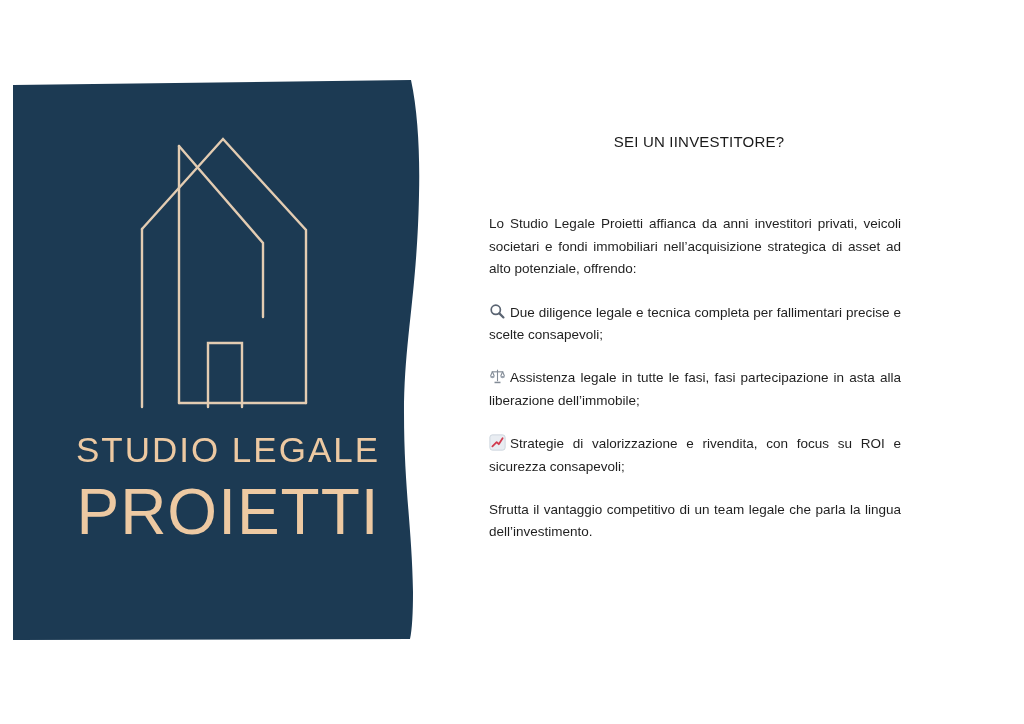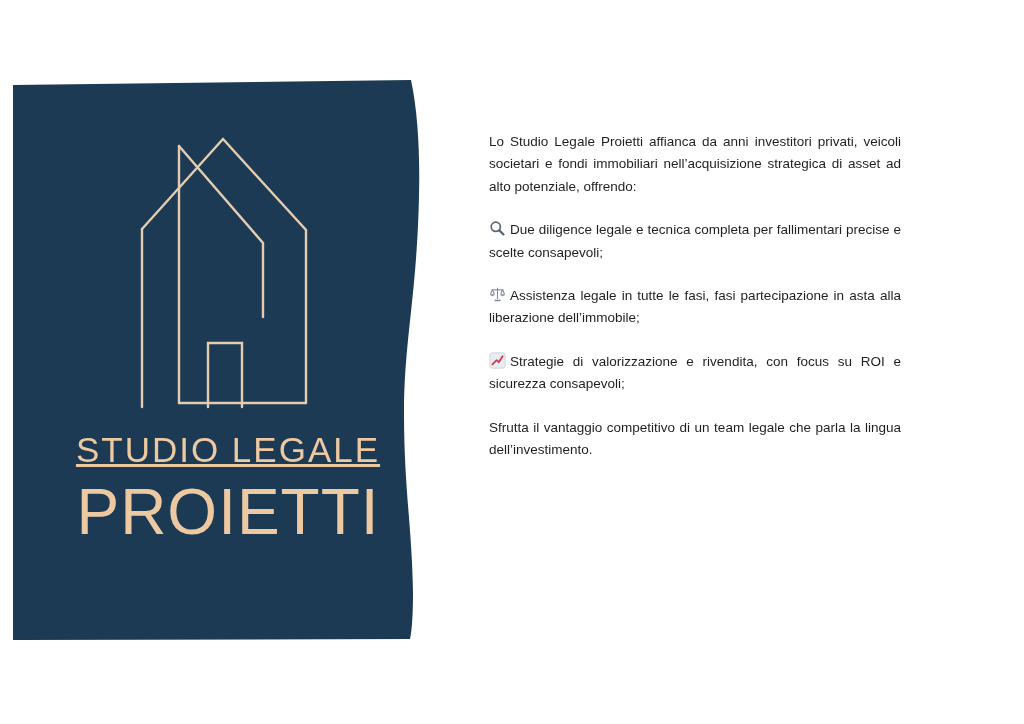--- a/index.html
+++ b/index.html
@@ -31,21 +31,20 @@
     width: 360px;
     text-align: center;
     color: #edc9a2;
     user-select: none;
   }
   .brand-line1 {
     font-size: 35px;
     letter-spacing: 2px;
     font-weight: 400;
     white-space: nowrap;
-    text-decoration: underline;
   }
   .brand-line2 {
     font-size: 64px;
     letter-spacing: 1px;
     font-weight: 400;
     margin-top: 5px;
     white-space: nowrap;
   }
 
   
@@ -107,20 +106,21 @@
   </g>
 </svg>
 
 <div class="brand-text">
   <div class="brand-line1">STUDIO LEGALE</div>
   <div class="brand-line2">PROIETTI</div>
 </div>
 
 <div class="content">
 
+  <div class="title">SEI UN IINVESTITORE?</div>
 
   <p>Lo Studio Legale Proietti affianca da anni investitori privati, veicoli societari e fondi immobiliari nell’acquisizione strategica di asset ad alto potenziale, offrendo:</p>
 
   <p>
     <span class="bullet-icon"><svg viewBox="0 0 20 20" width="17" height="17">
           <circle cx="8" cy="8" r="5.4" fill="none" stroke="#5a6472" stroke-width="2"></circle>
           <line x1="12.2" y1="12.2" x2="17" y2="17" stroke="#5a6472" stroke-width="2.6" stroke-linecap="round"></line>
         </svg></span><span>Due diligence legale e tecnica completa per fallimentari precise e scelte consapevoli;</span>
   </p>
 

